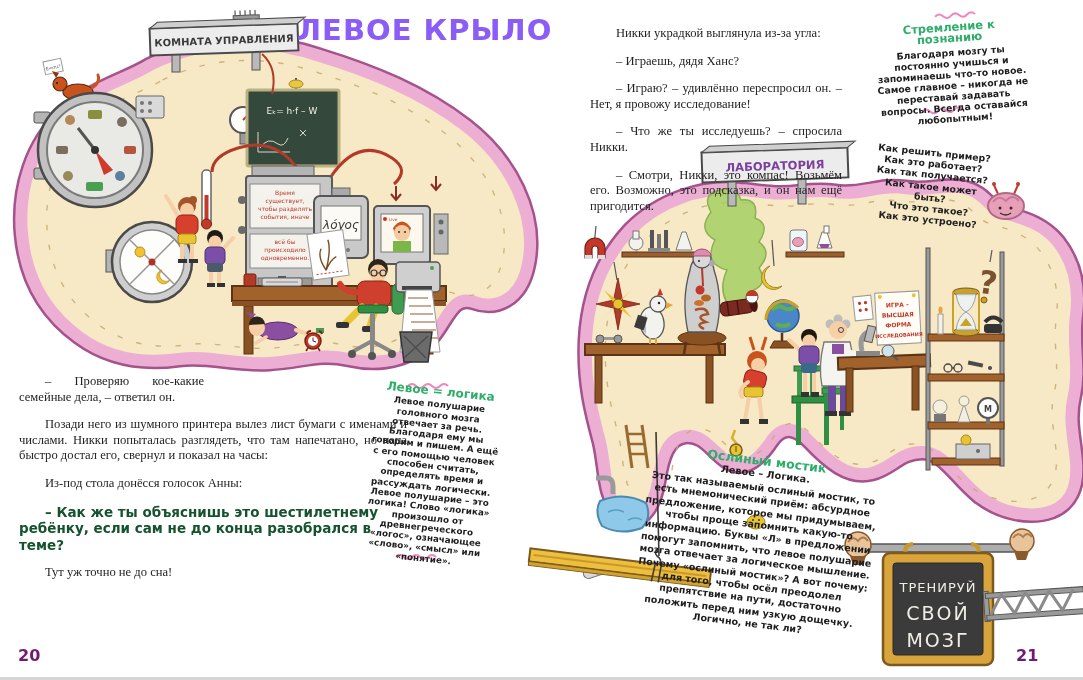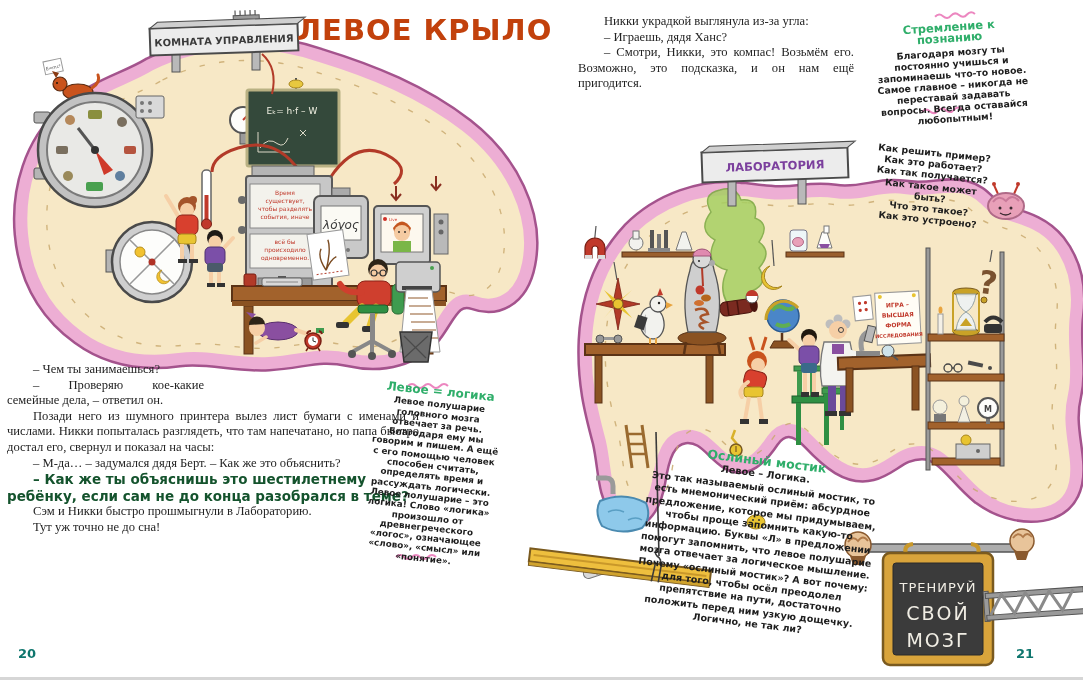--- a/index.html
+++ b/index.html
@@ -1,23 +1,23 @@
 <!DOCTYPE html>
 <html><head>
 <meta charset="utf-8">
 <style>
   html,body{margin:0;padding:0;background:#ffffff;}
   .spread{position:relative;width:1083px;height:680px;background:#fff;overflow:hidden;
           font-family:"Liberation Serif",serif;}
   svg.art{position:absolute;left:0;top:0;width:1083px;height:680px;}
   .title{position:absolute;left:297px;top:13px;margin:0;
          font-family:"DejaVu Sans",sans-serif;font-weight:800;font-size:29px;
-         color:#c2410c;letter-spacing:1px;white-space:nowrap;}
+         color:#8b5cf6;letter-spacing:1px;white-space:nowrap;}
   .body-col{position:absolute;font-size:12.6px;line-height:15.6px;color:#242424;text-align:justify;}
-  .body-col p{margin:0;text-indent:26px;}
+  .body-col p{margin:12px;text-indent:26px;}
   .left-col{left:7px;top:362px;width:412px;}
   .right-col{left:578px;top:14px;width:276px;}
   .illu-spacer{float:right;width:215px;height:30px;}
   .em{font-family:"DejaVu Sans",sans-serif;font-weight:700;color:#14532d;
       font-size:13.5px;line-height:16.5px;text-align:left;}
   .note{position:absolute;text-align:center;font-family:"DejaVu Sans",sans-serif;
         font-weight:700;color:#1d1d1d;}
   .note-heading{color:#2fae6a;margin-bottom:3px;}
   .logic-note{left:368px;top:386px;width:128px;transform:rotate(6deg);
               font-size:8.8px;line-height:10.3px;}
@@ -25,21 +25,21 @@
   .curiosity-note{left:876px;top:22px;width:152px;transform:rotate(-4deg);
                   font-size:9.3px;line-height:11px;}
   .curiosity-note .note-heading{font-size:11.5px;}
   .questions{left:874px;top:147px;width:114px;transform:rotate(6deg);
              font-size:9.3px;line-height:11.2px;}
   .donkey-note{left:640px;top:455px;width:234px;transform:rotate(7deg);
                font-size:9.5px;line-height:12.4px;}
   .donkey-note .note-heading{font-size:12.5px;margin-bottom:1px;}
   .donkey-note .note-sub{font-size:9.8px;margin-bottom:1px;}
   .pagenum{position:absolute;font-family:"DejaVu Sans",sans-serif;font-weight:700;
-           font-size:13px;color:#0f766e;}
+           font-size:16px;color:#701a75;}
   .pagenum.pn-left{left:18px;top:646px;}
   .pagenum.pn-right{left:1016px;top:646px;text-align:center;}
   .bottom-edge{position:absolute;left:0;right:0;bottom:0;height:3px;background:#d6d6d6;}
   text{font-family:"DejaVu Sans",sans-serif;}
 </style>
 </head>
 <body>
 
 <div class="spread">
 
@@ -618,37 +618,37 @@
 
     <path d="M935,15 q4,-4 8,0 t8,0 t8,0 t8,0 t8,0" fill="none" stroke="#ec87c0" stroke-width="2" transform="rotate(-4 960 15)"></path>
     <path d="M922,110 q4,-4 8,0 t8,0 t8,0 t8,0 t8,0" fill="none" stroke="#ec87c0" stroke-width="2" transform="rotate(-4 950 110)"></path>
   </g>
 </svg>
 
 <h1 class="title">ЛЕВОЕ КРЫЛО</h1>
 
 <div class="body-col left-col">
   <div class="illu-spacer"></div>
-  <p>– Чем ты занимаешься?</p>
   <p>– Проверяю кое-какие семейные дела, – ответил он.</p>
   <p>Позади него из шумного принтера вылез лист бумаги с именами и числами. Никки попыталась разглядеть, что там напечатано, но папа быстро достал его, свернул и показал на часы:</p>
-  <p>– М-да… – задумался дядя Берт. – Как же это объяснить?</p>
+  <p>Из-под стола донёсся голосок Анны:</p>
   <p class="em">– Как же ты объяснишь это шестилетнему ребёнку, если сам не до конца разобрался в теме?</p>
-  <p>Сэм и Никки быстро прошмыгнули в Лабораторию.</p>
   <p>Тут уж точно не до сна!</p>
 </div>
 
 <div class="note logic-note">
   <div class="note-heading">Левое = логика</div>
   <div class="note-body">Левое полушарие головного мозга отвечает за речь. Благодаря ему мы говорим и пишем. А ещё с его помощью человек способен считать, определять время и рассуждать логически. Левое полушарие – это логика! Слово «логика» произошло от древнегреческого «логос», означающее «слово», «смысл» или «понятие».</div>
 </div>
 
 <div class="body-col right-col">
   <p>Никки украдкой выглянула из-за угла:</p>
   <p>– Играешь, дядя Ханс?</p>
+  <p>– Играю? – удивлённо переспросил он. – Нет, я провожу исследование!</p>
+  <p>– Что же ты исследуешь? – спросила Никки.</p>
   <p>– Смотри, Никки, это компас! Возьмём его. Возможно, это подсказка, и он нам ещё пригодится.</p>
 </div>
 
 <div class="note curiosity-note">
   <div class="note-heading">Стремление к познанию</div>
   <div class="note-body">Благодаря мозгу ты постоянно учишься и запоминаешь что-то новое. Самое главное – никогда не переставай задавать вопросы. Всегда оставайся любопытным!</div>
 </div>
 
 <div class="note questions">
   <div class="q">Как решить пример?</div>

